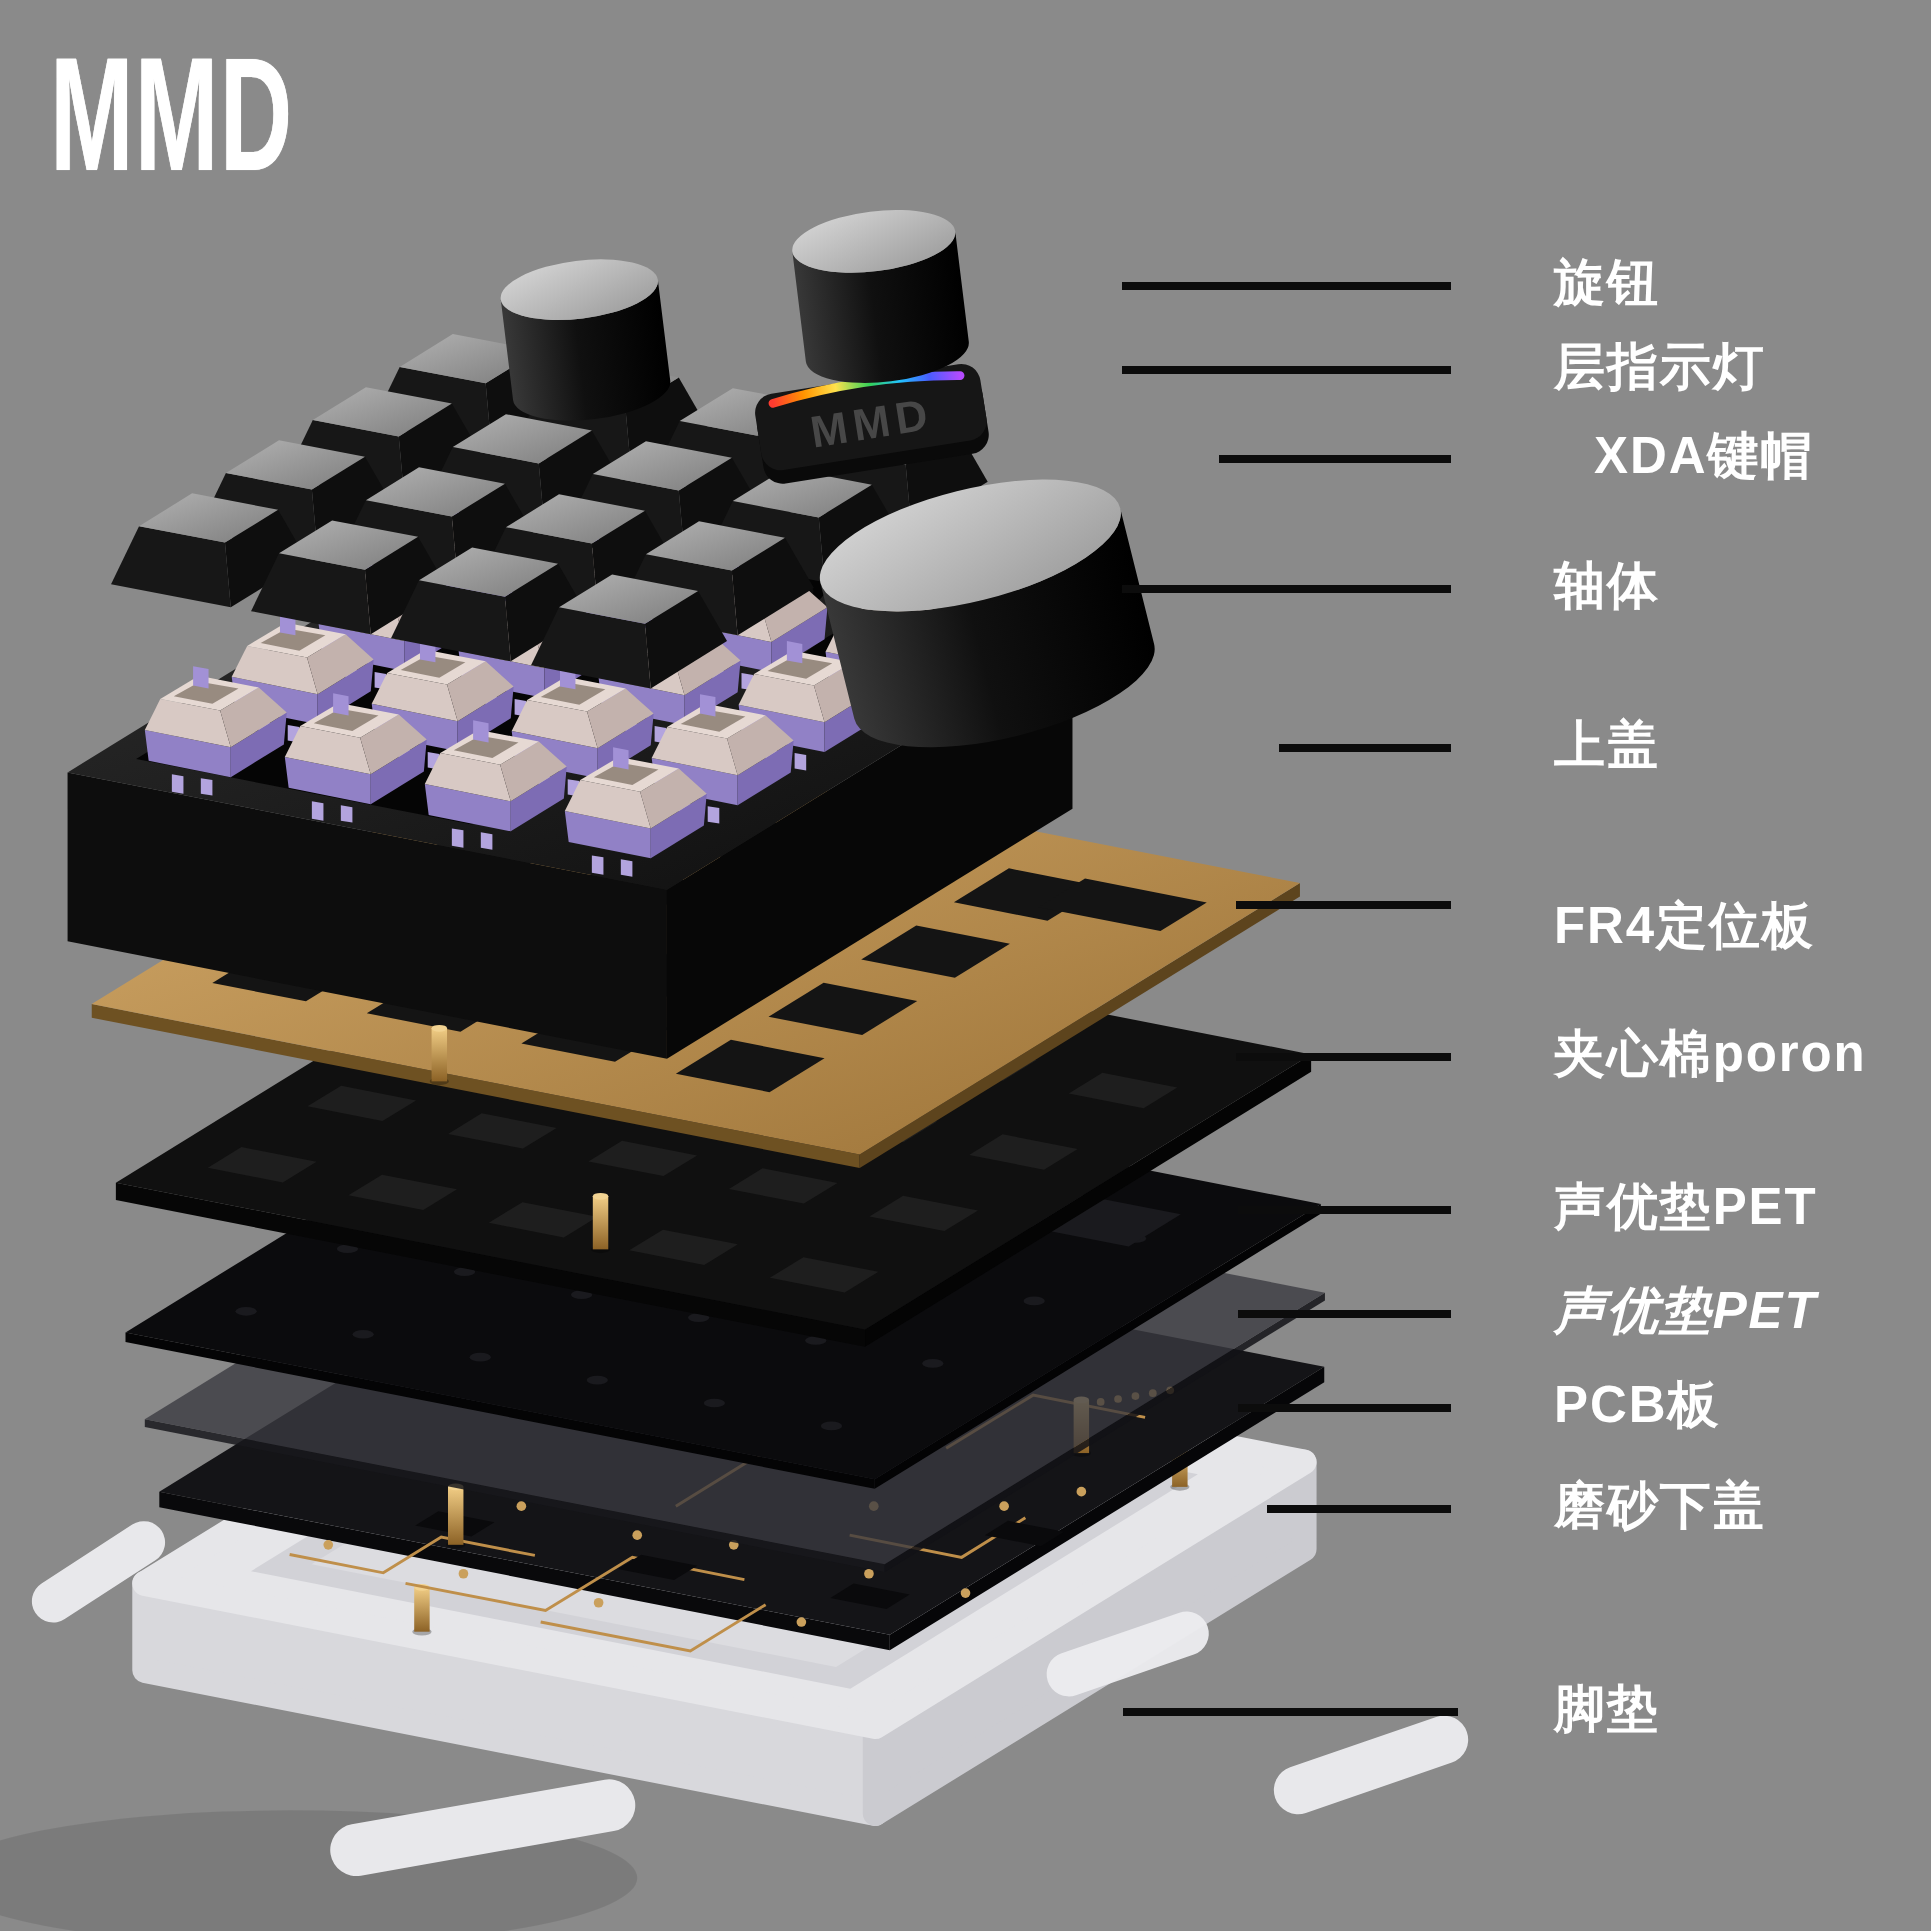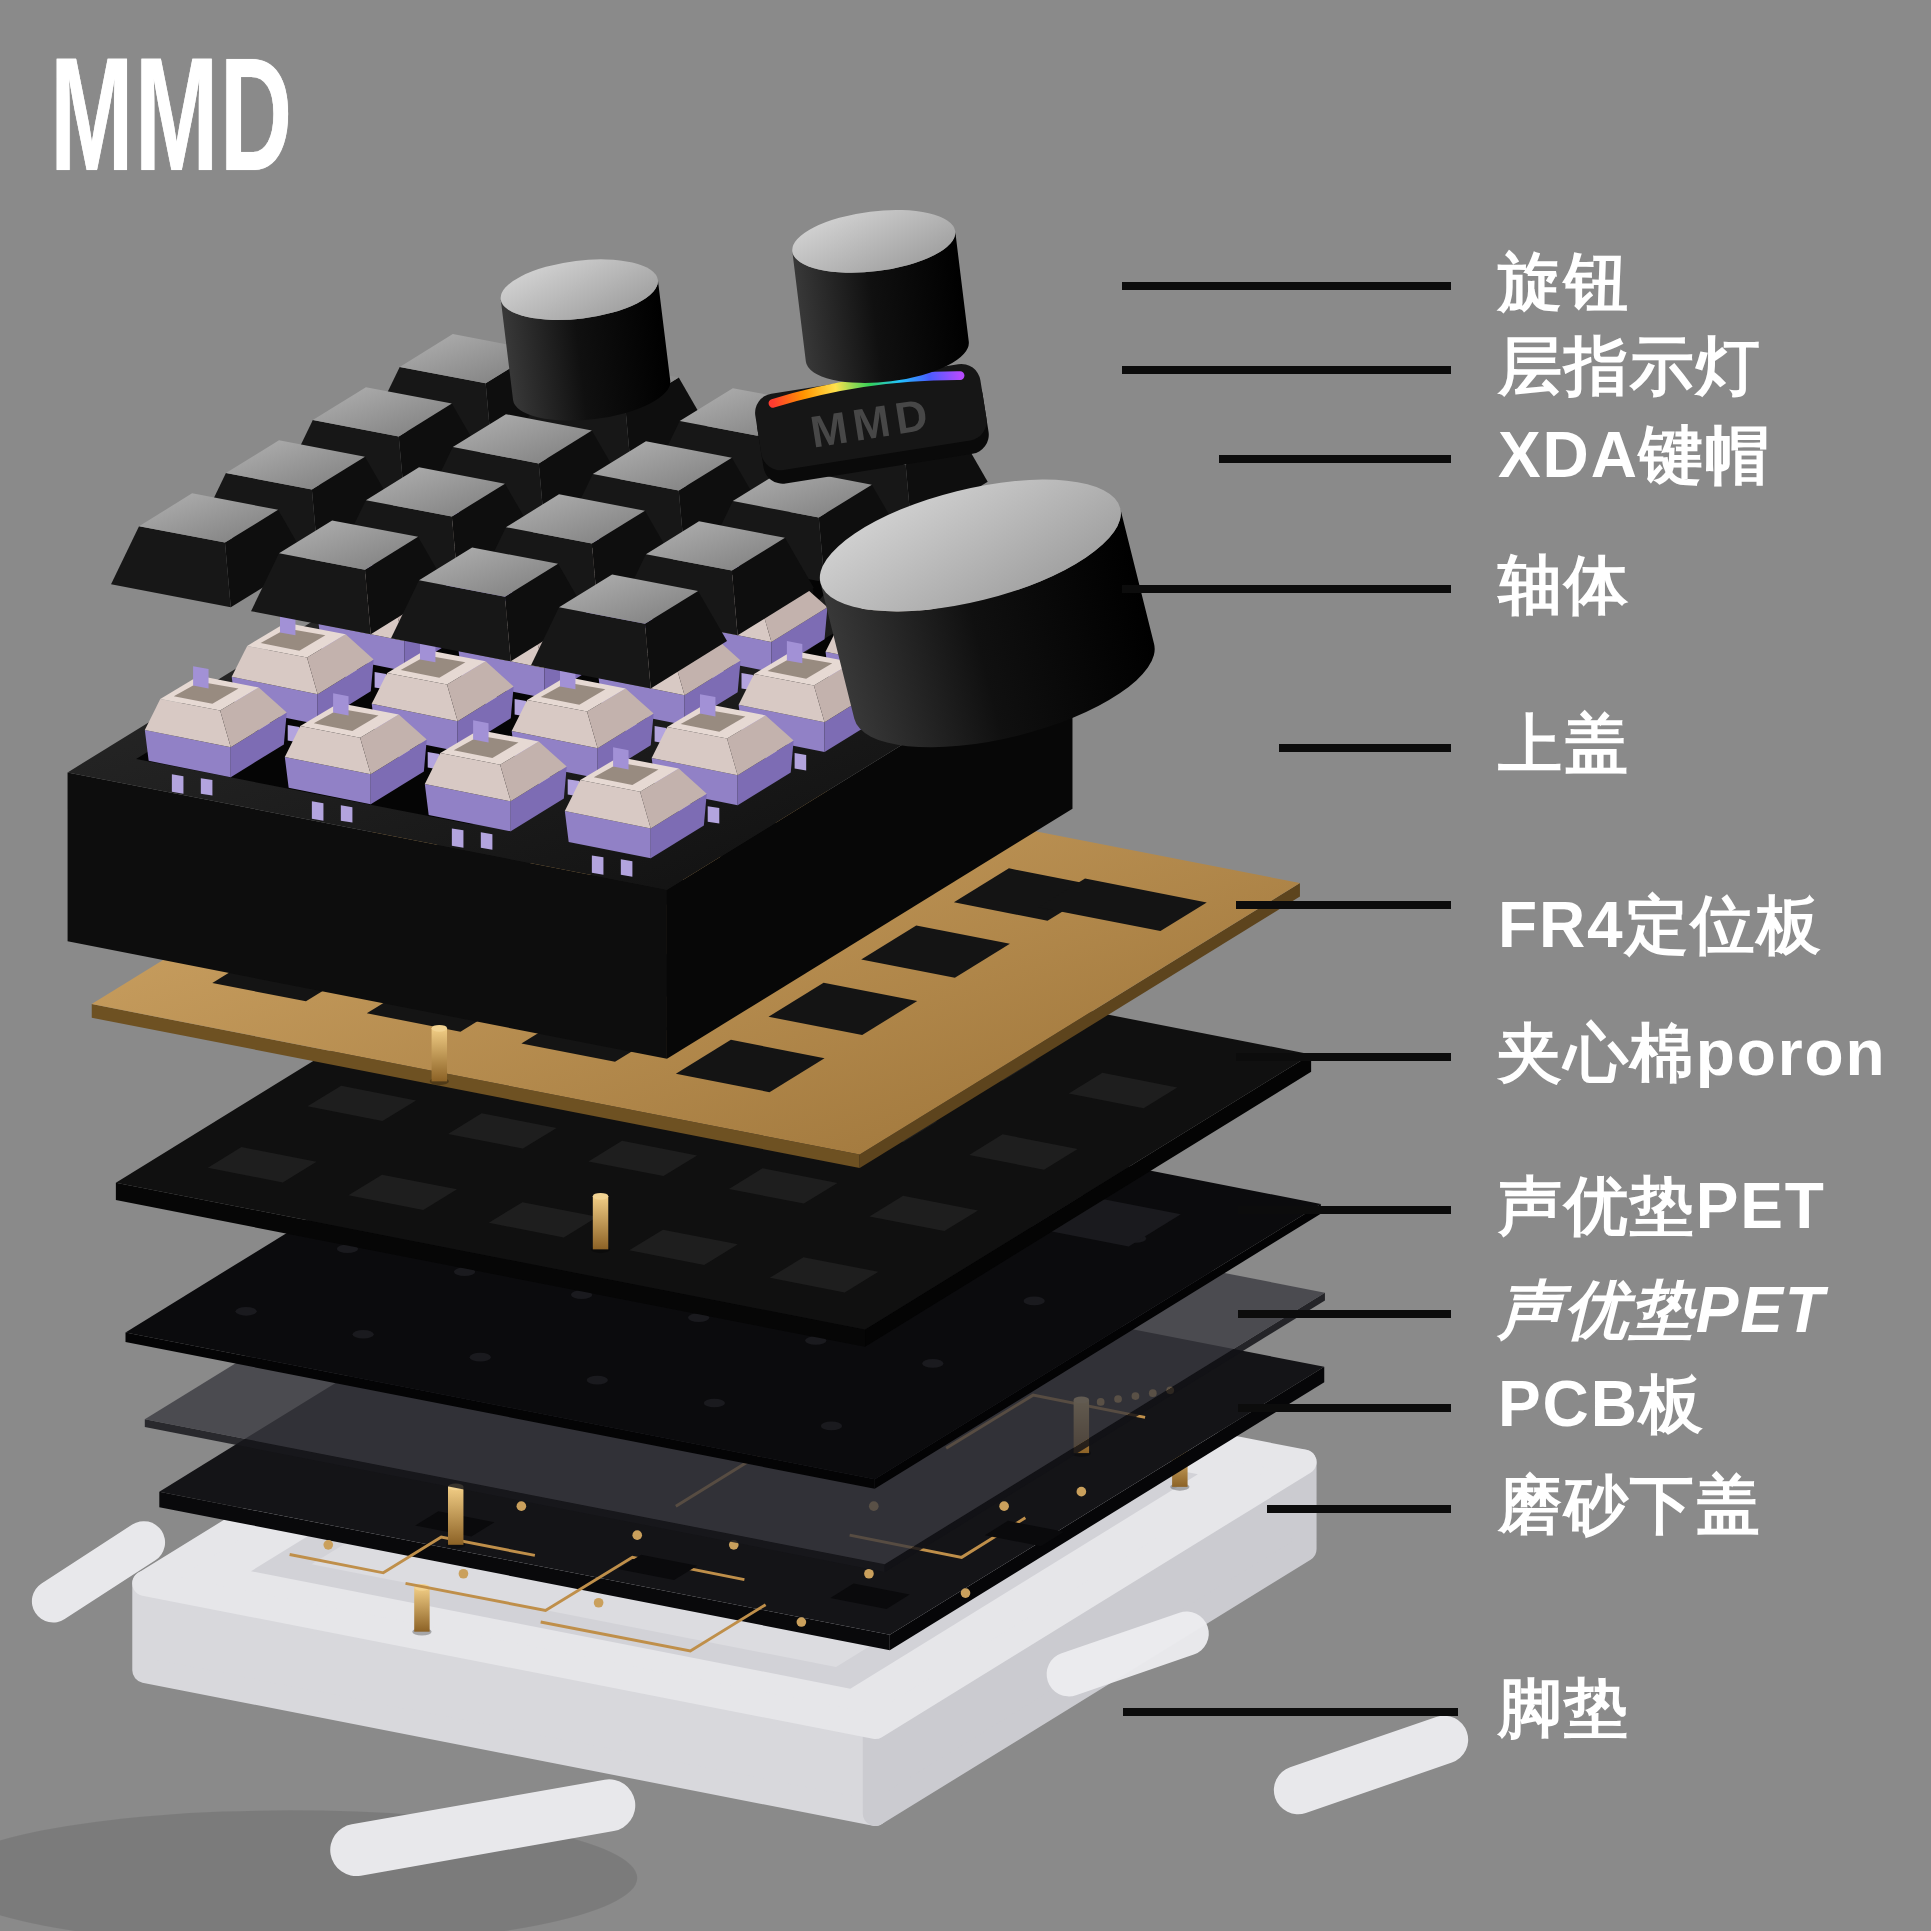--- a/index.html
+++ b/index.html
@@ -10,22 +10,22 @@
   }
   #scene{position:absolute;left:0;top:0;}
   .logo{
     position:absolute;left:50px;top:33px;
     color:#fff;font-size:162px;font-weight:800;line-height:1;
     letter-spacing:1.9px;transform:scaleX(.62);transform-origin:left top;
     text-shadow:0 0 1px #fff;
   }
   .anno-line{position:absolute;height:7.7px;background:var(--line,#0c0c0c);}
   .anno-label{
-    position:absolute;left:1498px;transform:translateY(-54%);
-    color:var(--label,#ffffff);font-size:64px;font-weight:700;
+    position:absolute;left:1554px;transform:translateY(-54%);
+    color:var(--label,#ffffff);font-size:51px;font-weight:700;
     letter-spacing:1.9px;white-space:nowrap;
   }
 </style>
 </head>
 <body>
 
 <div class="canvas">
 
   <svg id="scene" width="1931" height="1931" viewBox="0 0 2000 2000">
     <defs>
@@ -311,21 +311,21 @@
     </svg>
 
   <div class="logo">MMD</div>
 
   <div id="annotations">
       <div class="anno-line" style="left: 1122px; top: 282px; width: 329px;"></div>
       <div class="anno-label" style="top: 286px;">旋钮</div>
       <div class="anno-line" style="left: 1122px; top: 366px; width: 329px;"></div>
       <div class="anno-label" style="top: 370px;">层指示灯</div>
       <div class="anno-line" style="left: 1219px; top: 455px; width: 232px;"></div>
-      <div class="anno-label" style="top: 459px;">XDA键帽</div>
+      <div class="anno-label" style="top: 459px; margin-left: 40px;">XDA键帽</div>
       <div class="anno-line" style="left: 1122px; top: 585px; width: 329px;"></div>
       <div class="anno-label" style="top: 589px;">轴体</div>
       <div class="anno-line" style="left: 1279px; top: 744px; width: 172px;"></div>
       <div class="anno-label" style="top: 748px;">上盖</div>
       <div class="anno-line" style="left: 1236px; top: 901px; width: 215px;"></div>
       <div class="anno-label" style="top: 905px; margin-top: 24px;">FR4定位板</div>
       <div class="anno-line" style="left: 1236px; top: 1053px; width: 215px;"></div>
       <div class="anno-label" style="top: 1057px;">夹心棉poron</div>
       <div class="anno-line" style="left: 1238px; top: 1206px; width: 213px;"></div>
       <div class="anno-label" style="top: 1210px;">声优垫PET</div>

